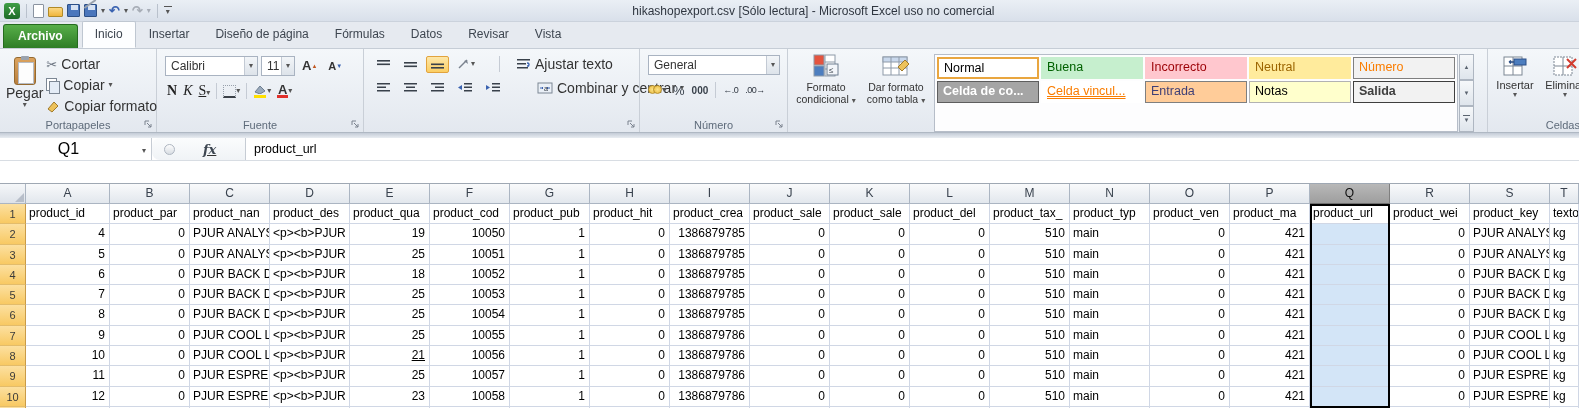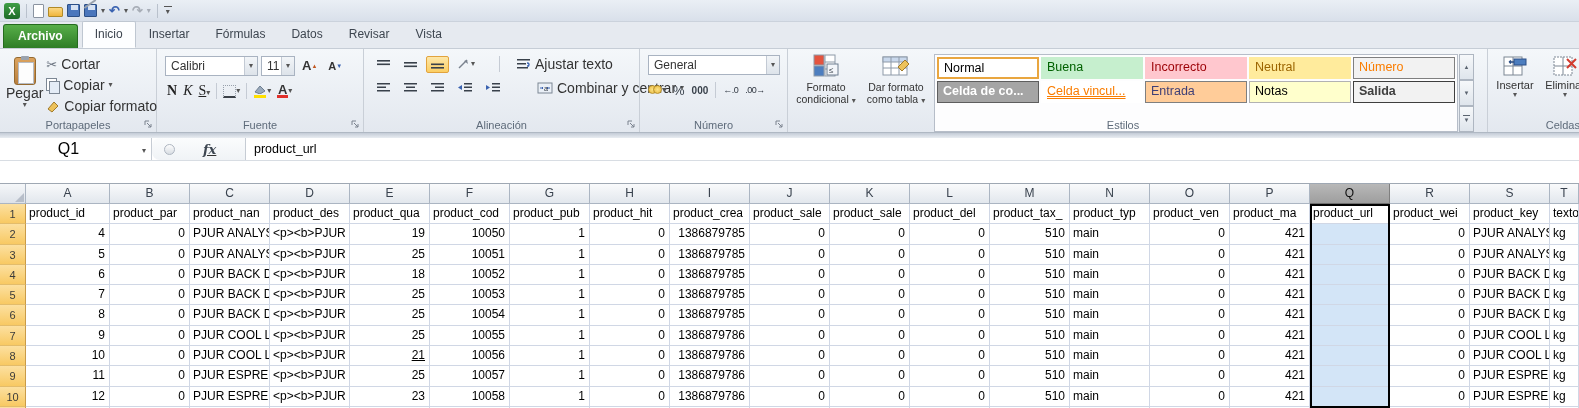--- a/index.html
+++ b/index.html
@@ -149,27 +149,29 @@
       <span class="u-arrow ic">↶</span>
         <span class="caret">▾</span>
       <span class="r-arrow ic">↷</span>
         <span class="caret dis">▾</span>
       <span class="qat-sep"></span>
       <span class="q-custom">
           <span class="bar"></span>
           <span class="caret">▾</span>
         </span>
     </div>
+    <div class="tb-title">hikashopexport.csv  [Sólo lectura]  -  Microsoft Excel uso no comercial</div>
   </div>
 
   <div class="tabrow">
     <div class="tab-file">Archivo</div>
     <div id="tabs" style="display:flex;align-items:flex-end;">
         <div class="tab active">Inicio</div>
         <div class="tab">Insertar</div>
+        <div class="tab">Diseño de página</div>
         <div class="tab">Fórmulas</div>
         <div class="tab">Datos</div>
         <div class="tab">Revisar</div>
         <div class="tab">Vista</div>
       </div>
   </div>
 
   <div class="ribbon">
 
     <div class="grp g-clip">
@@ -337,21 +339,20 @@
         <span class="btn" style="margin-left:10px;">
           <svg class="ic" width="16" height="12" viewBox="0 0 16 12">
               <rect x="1" y="1" width="14" height="10" fill="#EAF0F7" stroke="#7C8794"></rect>
               <path d="M3 6 L6 6 M6 6 L5 5 M6 6 L5 7 M13 6 L10 6 M10 6 L11 5 M10 6 L11 7" stroke="#3A62B0"></path>
               <text x="7" y="9" font-size="7" fill="#2F3640">a</text>
             </svg>
           <span class="lbl11">Combinar y centrar</span>
           <span class="caret">▾</span>
         </span>
       </div>
-      <div class="grp-label">Alineación</div>
       <svg class="lnch" viewBox="0 0 11 11">
           <path d="M2 2 H6 M2 2 V6 M4 4 L8 8 M8 5 V8 H5" stroke="#7A828E" fill="none"></path>
         </svg>
     </div>
 
     <div class="grp g-num">
       <div class="frow1">
         <div class="combo" style="width:132px;">
           <span class="val">General</span>
           <span class="dd">
@@ -414,21 +415,20 @@
             <div class="chip" style="background: rgb(255, 204, 153); color: rgb(63, 63, 118); border: 1px solid rgb(127, 127, 127);">Entrada</div>
             <div class="chip" style="background: rgb(255, 255, 204); color: rgb(0, 0, 0); border: 1px solid rgb(178, 178, 178);">Notas</div>
             <div class="chip" style="background: rgb(242, 242, 242); color: rgb(63, 63, 63); border: 1px solid rgb(63, 63, 63); font-weight: bold;">Salida</div>
           </div>
         <div class="gal-sb">
           <div class="sb-btn">▲</div>
           <div class="sb-btn">▼</div>
           <div class="sb-btn"><span class="bar"></span>▼</div>
         </div>
       </div>
-      <div class="grp-label" style="left:220px;right:auto;width:230px;">Estilos</div>
     </div>
 
     <div class="grp g-cells">
       <div class="cellbtn">
         <svg width="26" height="22" viewBox="0 0 26 22">
             <rect x="2" y="2" width="18" height="18" fill="#FFF" stroke="#7C8794"></rect>
             <line x1="11" y1="2" x2="11" y2="20" stroke="#7C8794"></line>
             <line x1="2" y1="11" x2="20" y2="11" stroke="#7C8794"></line>
             <rect x="12" y="4" width="12" height="6" fill="#4D7EBF" stroke="#2C4F86"></rect>
             <path d="M12 7 L7 7 M7 7 L9 5.5 M7 7 L9 8.5" stroke="#2C4F86" stroke-width="1.4"></path>

